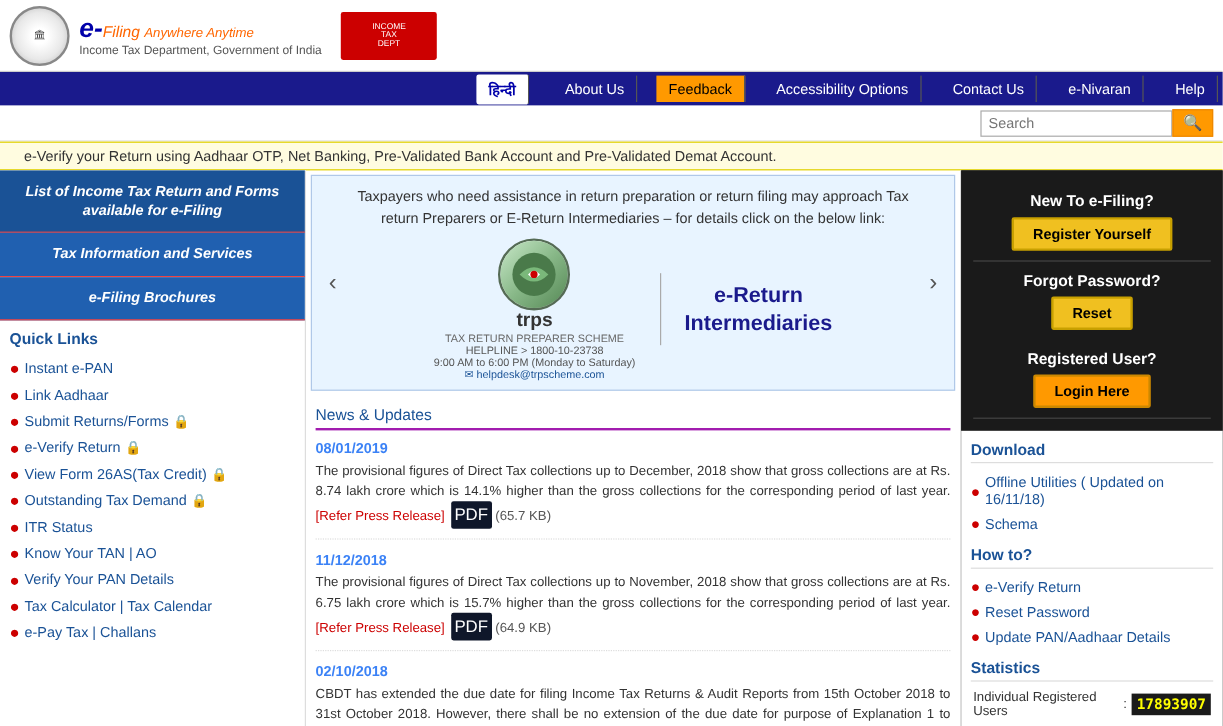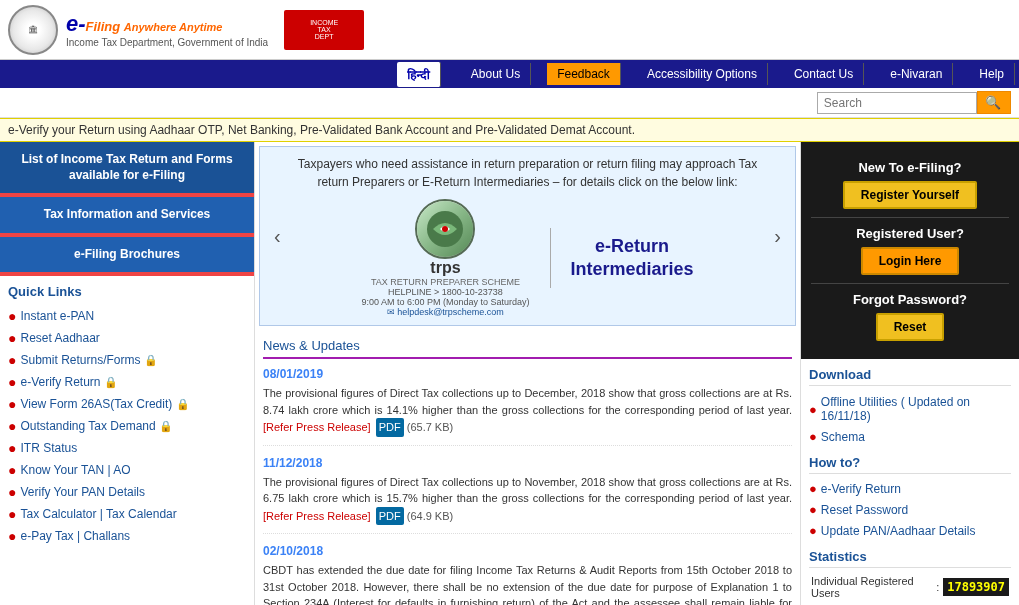--- a/index.html
+++ b/index.html
@@ -4,44 +4,44 @@
   <style>
     * { margin: 0; padding: 0; box-sizing: border-box; }
     body { font-family: Arial, sans-serif; font-size: 12px; background: #fff; width: 1019px; overflow-x: hidden; }
 
     
     .header { display: flex; align-items: center; background: #fff; padding: 4px 8px; border-bottom: 1px solid #ccc; height: 60px; }
     .logo-area { display: flex; align-items: center; gap: 8px; flex: 1; }
     .logo-circle { width: 50px; height: 50px; border-radius: 50%; background: radial-gradient(circle, #fff 20%, #e8e8e8 60%, #b0b0b0 100%); border: 2px solid #888; display: flex; align-items: center; justify-content: center; font-size: 8px; color: #333; text-align: center; }
     .efiling-brand { display: flex; flex-direction: column; }
     .efiling-title { font-size: 22px; color: #00a; font-style: italic; font-weight: bold; }
-    .efiling-title span { color: #f60; font-size: 13px; font-weight: bold; font-style: italic; margin-top: 34px; }
+    .efiling-title span { color: #f60; font-size: 13px; font-weight: normal; font-style: italic; margin-top: 34px; }
     .efiling-sub2 { font-size: 10px; color: #555; }
     .tax-dept-logo { width: 80px; height: 40px; background: #c00; display: flex; align-items: center; justify-content: center; color: #fff; font-size: 7px; text-align: center; border-radius: 2px; }
 
     
     .top-nav { background: #1a1a8c; display: flex; align-items: center; justify-content: flex-end; padding: 0 4px; height: 28px; gap: 16px; }
     .top-nav-link { color: #fff; font-size: 12px; padding: 4px 10px; cursor: pointer; border-right: 1px solid #555; text-decoration: none; white-space: nowrap; }
     .top-nav-link.hindi { background: #fff; color: #00a; font-weight: bold; border-radius: 2px; margin-right: 4px; }
     .top-nav-link.active { background: #f90; color: #000; }
 
     
     .search-bar-row { display: flex; justify-content: flex-end; background: #fff; padding: 4px 8px; border-bottom: 1px solid #ddd; height: 30px; align-items: center; }
     .search-input { width: 160px; border: 1px solid #aaa; padding: 3px 6px; font-size: 12px; }
     .search-btn { background: #f90; border: 1px solid #e80; padding: 3px 8px; cursor: pointer; color: #fff; font-weight: bold; font-size: 13px; }
 
     
-    .ticker { background: #fffce0; border-top: 1px solid #e0d000; border-bottom: 1px solid #e0d000; padding: 4px 8px; font-size: 12px; color: #333; overflow: hidden; white-space: nowrap; }
+    .ticker { background: #fffce0; border-top: 1px solid #e0d000; border-bottom: 1px solid #e0d000; padding: 4px 20px; font-size: 12px; color: #333; overflow: hidden; white-space: nowrap; }
 
     
     .main-layout { display: flex; height: calc(605px - 60px - 28px - 30px - 22px); }
 
     
     .left-sidebar { width: 255px; background: #fff; border-right: 1px solid #ddd; flex-shrink: 0; }
-    .sidebar-btn { background: #1a5296; color: #fff; padding: 10px 14px; text-align: center; cursor: pointer; font-size: 13px; font-weight: bold; border-bottom: 4px solid #ef4444; line-height: 1.3; }
+    .sidebar-btn { background: #1a5296; color: #fff; padding: 10px 14px; text-align: center; cursor: pointer; font-size: 13px; font-weight: bold; border-bottom: 1px solid #ef4444; line-height: 1.3; font-style: italic; }
     .quick-links { padding: 8px; }
     .quick-links-title { color: #1a5296; font-size: 13px; font-weight: bold; margin-bottom: 6px; }
     .quick-link-item { display: flex; align-items: center; gap: 4px; padding: 3px 0; color: #1a5296; cursor: pointer; font-size: 12px; }
     .ql-bullet { color: #c00; font-size: 14px; }
     .lock-icon { color: #888; font-size: 11px; }
 
     
     .center-content { flex: 1; overflow-y: auto; border-right: 1px solid #ddd; }
     .carousel-area { background: #e8f4ff; border: 1px solid #b0c8e8; margin: 4px; padding: 8px; display: flex; align-items: center; min-height: 120px; position: relative; }
     .carousel-arrow { font-size: 20px; color: #555; cursor: pointer; padding: 0 6px; user-select: none; }
@@ -55,21 +55,21 @@
     .divider-v { width: 1px; height: 60px; background: #aaa; }
     .ereturn { text-align: center; }
     .ereturn-text { font-size: 18px; font-weight: bold; color: #1a1a8c; line-height: 1.3; }
 
     .news-section { padding: 8px; }
     .news-title { color: #1a5296; font-size: 13px; font-weight: normal; margin-bottom: 8px; border-bottom: 2px solid #a21caf; padding-bottom: 4px; }
     .news-item { margin-bottom: 10px; border-bottom: 1px dotted #ddd; padding-bottom: 8px; }
     .news-date { font-weight: bold; font-size: 12px; color: #3b82f6; margin-bottom: 4px; }
     .news-body { font-size: 11px; color: #333; line-height: 1.5; text-align: justify; }
     .news-body .red { color: #c00; }
-    .pdf-icon { display: inline-block; background: #0369a1; color: #fff; font-size: 11px; padding: 1px 3px; border-radius: 2px; margin-left: 2px; }
+    .pdf-icon { display: inline-block; background: #0f172a; color: #fff; font-size: 14px; padding: 1px 3px; border-radius: 2px; margin-left: 2px; }
 
     
     .right-sidebar { width: 218px; flex-shrink: 0; background: #1a1a1a; color: #fff; }
     .auth-section { padding: 10px; background: #1a1a1a; }
     .auth-box { text-align: center; padding: 8px; border-bottom: 1px solid #444; }
     .auth-box-title { font-size: 13px; color: #fff; margin-bottom: 6px; font-weight: bold; }
     .auth-btn { background: #f0c020; color: #000; border: 2px solid #c8a000; padding: 5px 16px; font-weight: bold; font-size: 12px; cursor: pointer; border-radius: 2px; }
 
     .right-lower { background: #fff; color: #333; padding: 8px; }
     .download-title { color: #1a5296; font-size: 13px; font-weight: bold; margin-bottom: 6px; border-bottom: 1px solid #ddd; padding-bottom: 3px; }
@@ -127,21 +127,21 @@
 
     <div class="quick-links">
       <div class="quick-links-title">Quick Links</div>
 
       <div class="quick-link-item">
         <span class="ql-bullet">●</span>
         <span>Instant e-PAN</span>
       </div>
       <div class="quick-link-item">
         <span class="ql-bullet">●</span>
-        <span>Reset Aadhaar</span>
+        <span>Link Aadhaar</span>
       </div>
       <div class="quick-link-item">
         <span class="ql-bullet">●</span>
         <span>Submit Returns/Forms</span>
         <span class="lock-icon">🔒</span>
       </div>
       <div class="quick-link-item">
         <span class="ql-bullet">●</span>
         <span>e-Verify Return</span>
         <span class="lock-icon">🔒</span>
@@ -241,27 +241,27 @@
     </div>
   </div>
 
   <div class="right-sidebar">
 
     <div class="auth-section">
       <div class="auth-box">
         <div class="auth-box-title">New To e-Filing?</div>
         <button class="auth-btn">Register Yourself</button>
       </div>
+      <div class="auth-box" style="border-bottom:none;">
+        <div class="auth-box-title">Forgot Password?</div>
+        <button class="auth-btn">Reset</button>
+      </div>
       <div class="auth-box">
         <div class="auth-box-title">Registered User?</div>
         <button class="auth-btn" style="background:#f90;border-color:#c80;">Login Here</button>
-      </div>
-      <div class="auth-box" style="border-bottom:none;">
-        <div class="auth-box-title">Forgot Password?</div>
-        <button class="auth-btn">Reset</button>
       </div>
     </div>
 
     <div class="right-lower">
       <div class="download-title">Download</div>
       <div class="dl-item">
         <span class="dl-bullet">●</span>
         <span>Offline  Utilities ( Updated on 16/11/18)</span>
       </div>
       <div class="dl-item">

